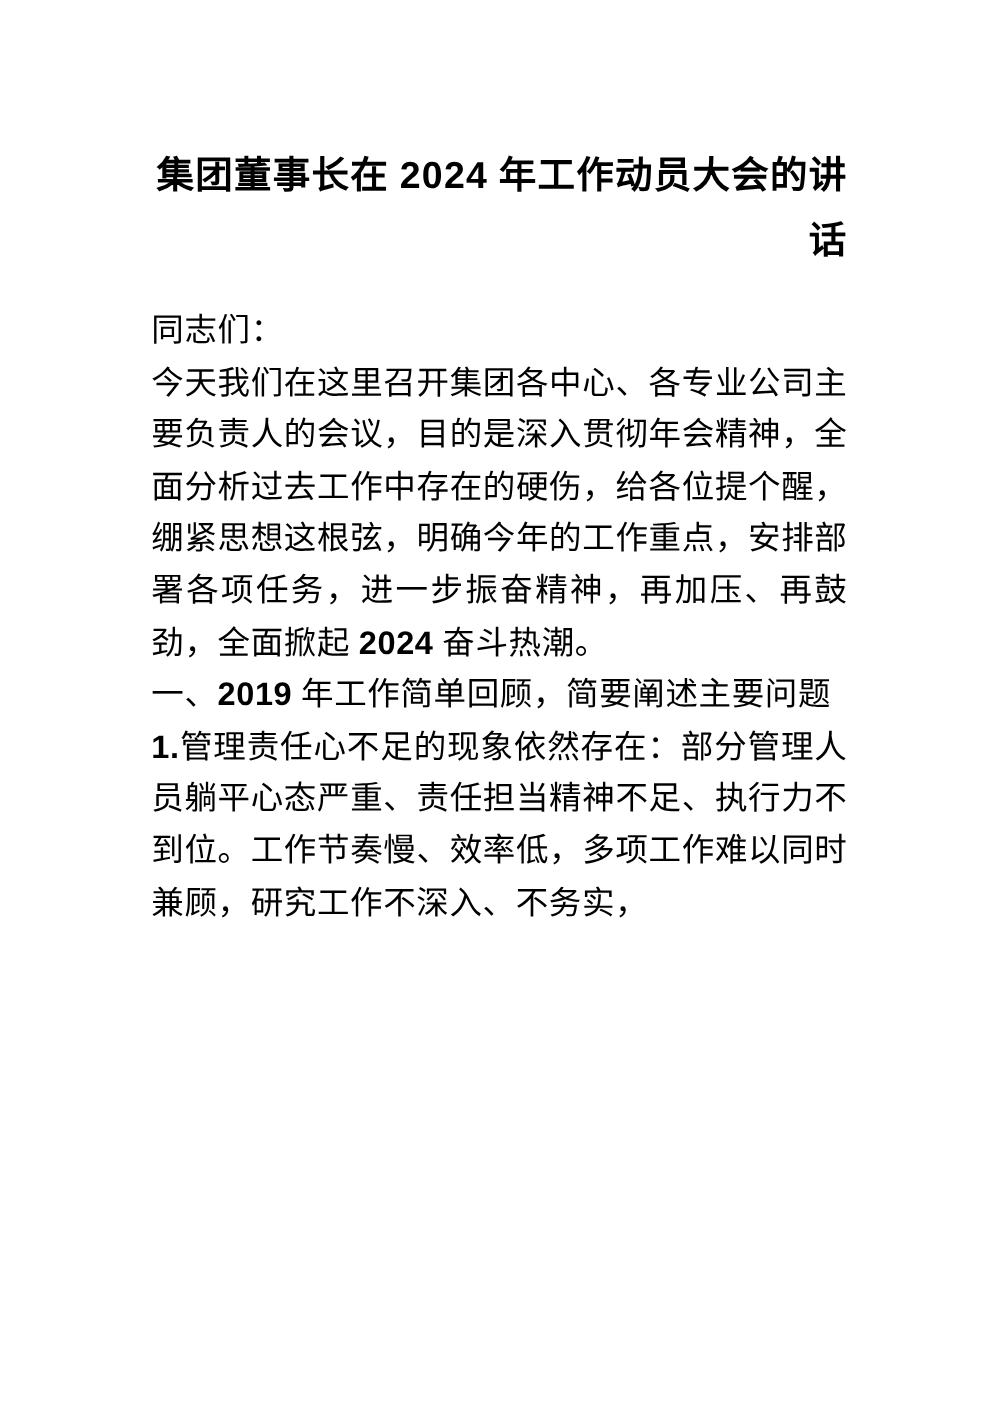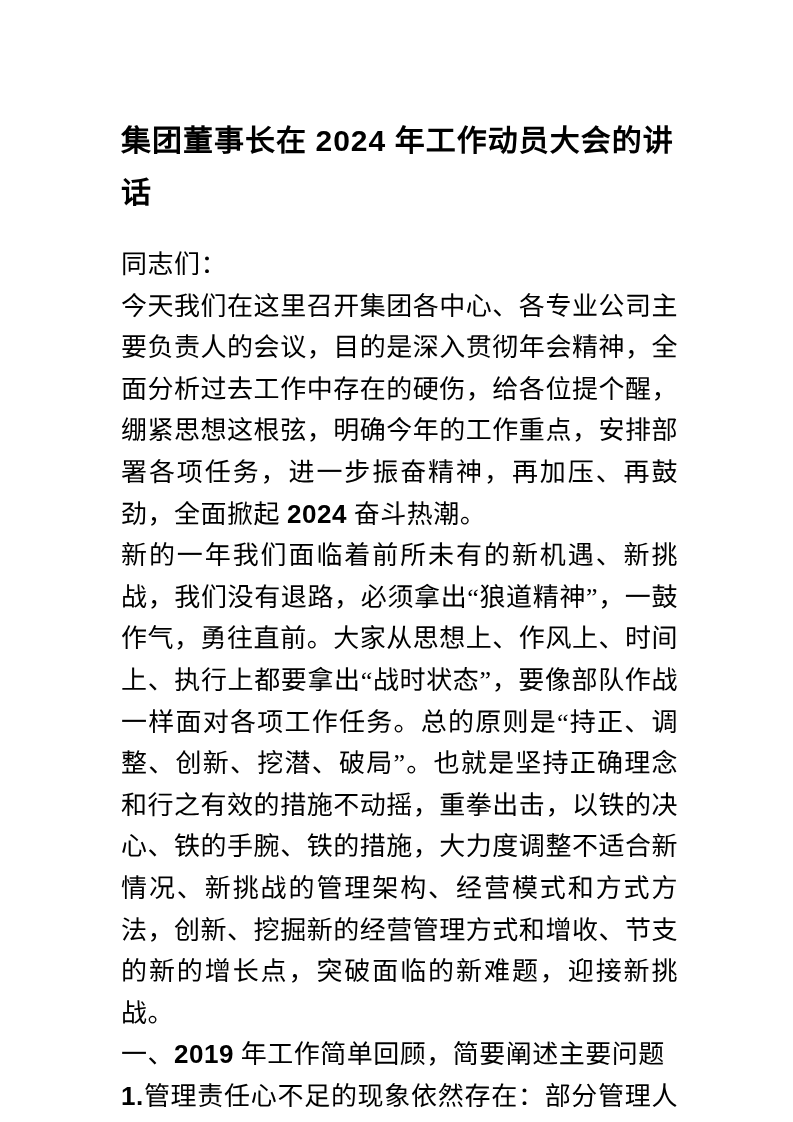--- a/index.html
+++ b/index.html
@@ -16,21 +16,21 @@
     padding: 115px 115px 0 121px;
     overflow: hidden;
     color: #000000;
     font-family: "Liberation Serif", "DejaVu Serif", serif;
   }
   .doc-title {
     margin: 0 0 25px 0;
     font-size: 30px;
     font-weight: 700;
     line-height: 52px;
-    text-align: left;
+    text-align: right;
     letter-spacing: 1px;
   }
   .body-text {
     margin: 0;
     font-size: 26px;
     line-height: 41.6px;
     text-align: justify;
     text-justify: inter-ideograph;
     letter-spacing: 0.5px;
     word-break: break-all;
@@ -45,19 +45,18 @@
 </head>
 <body>
 
 <div class="page">
   <h1 class="doc-title">集团董事长在 <span class="num">2024</span> 年工作动员大会的讲话</h1>
 
   <p class="body-text">同志们：</p>
 
   <p class="body-text">今天我们在这里召开集团各中心、各专业公司主要负责人的会议，目的是深入贯彻年会精神，全面分析过去工作中存在的硬伤，给各位提个醒，绷紧思想这根弦，明确今年的工作重点，安排部署各项任务，进一步振奋精神，再加压、再鼓劲，全面掀起 <span class="num">2024</span> 奋斗热潮。</p>
 
-  <p class="body-text">新的一年我们面临着前所未有的新机遇、新挑战，我们没有退路，必须拿出“狼道精神”，一鼓作气，勇往直前。大家从思想上、作风上、时间上、执行上都要拿出“战时状态”，要像部队作战一样面对各项工作任务。总的原则是“持正、调整、创新、挖潜、破局”。也就是坚持正确理念和行之有效的措施不动摇，重拳出击，以铁的决心、铁的手腕、铁的措施，大力度调整不适合新情况、新挑战的管理架构、经营模式和方式方法，创新、挖掘新的经营管理方式和增收、节支的新的增长点，突破面临的新难题，迎接新挑战。</p>
 
 
   <p class="body-text">一、<span class="num">2019</span> 年工作简单回顾，简要阐述主要问题</p>
 
   <p class="body-text"><span class="num">1.</span>管理责任心不足的现象依然存在：部分管理人员躺平心态严重、责任担当精神不足、执行力不到位。工作节奏慢、效率低，多项工作难以同时兼顾，研究工作不深入、不务实，</p>
 </div>
 
 </body></html>

